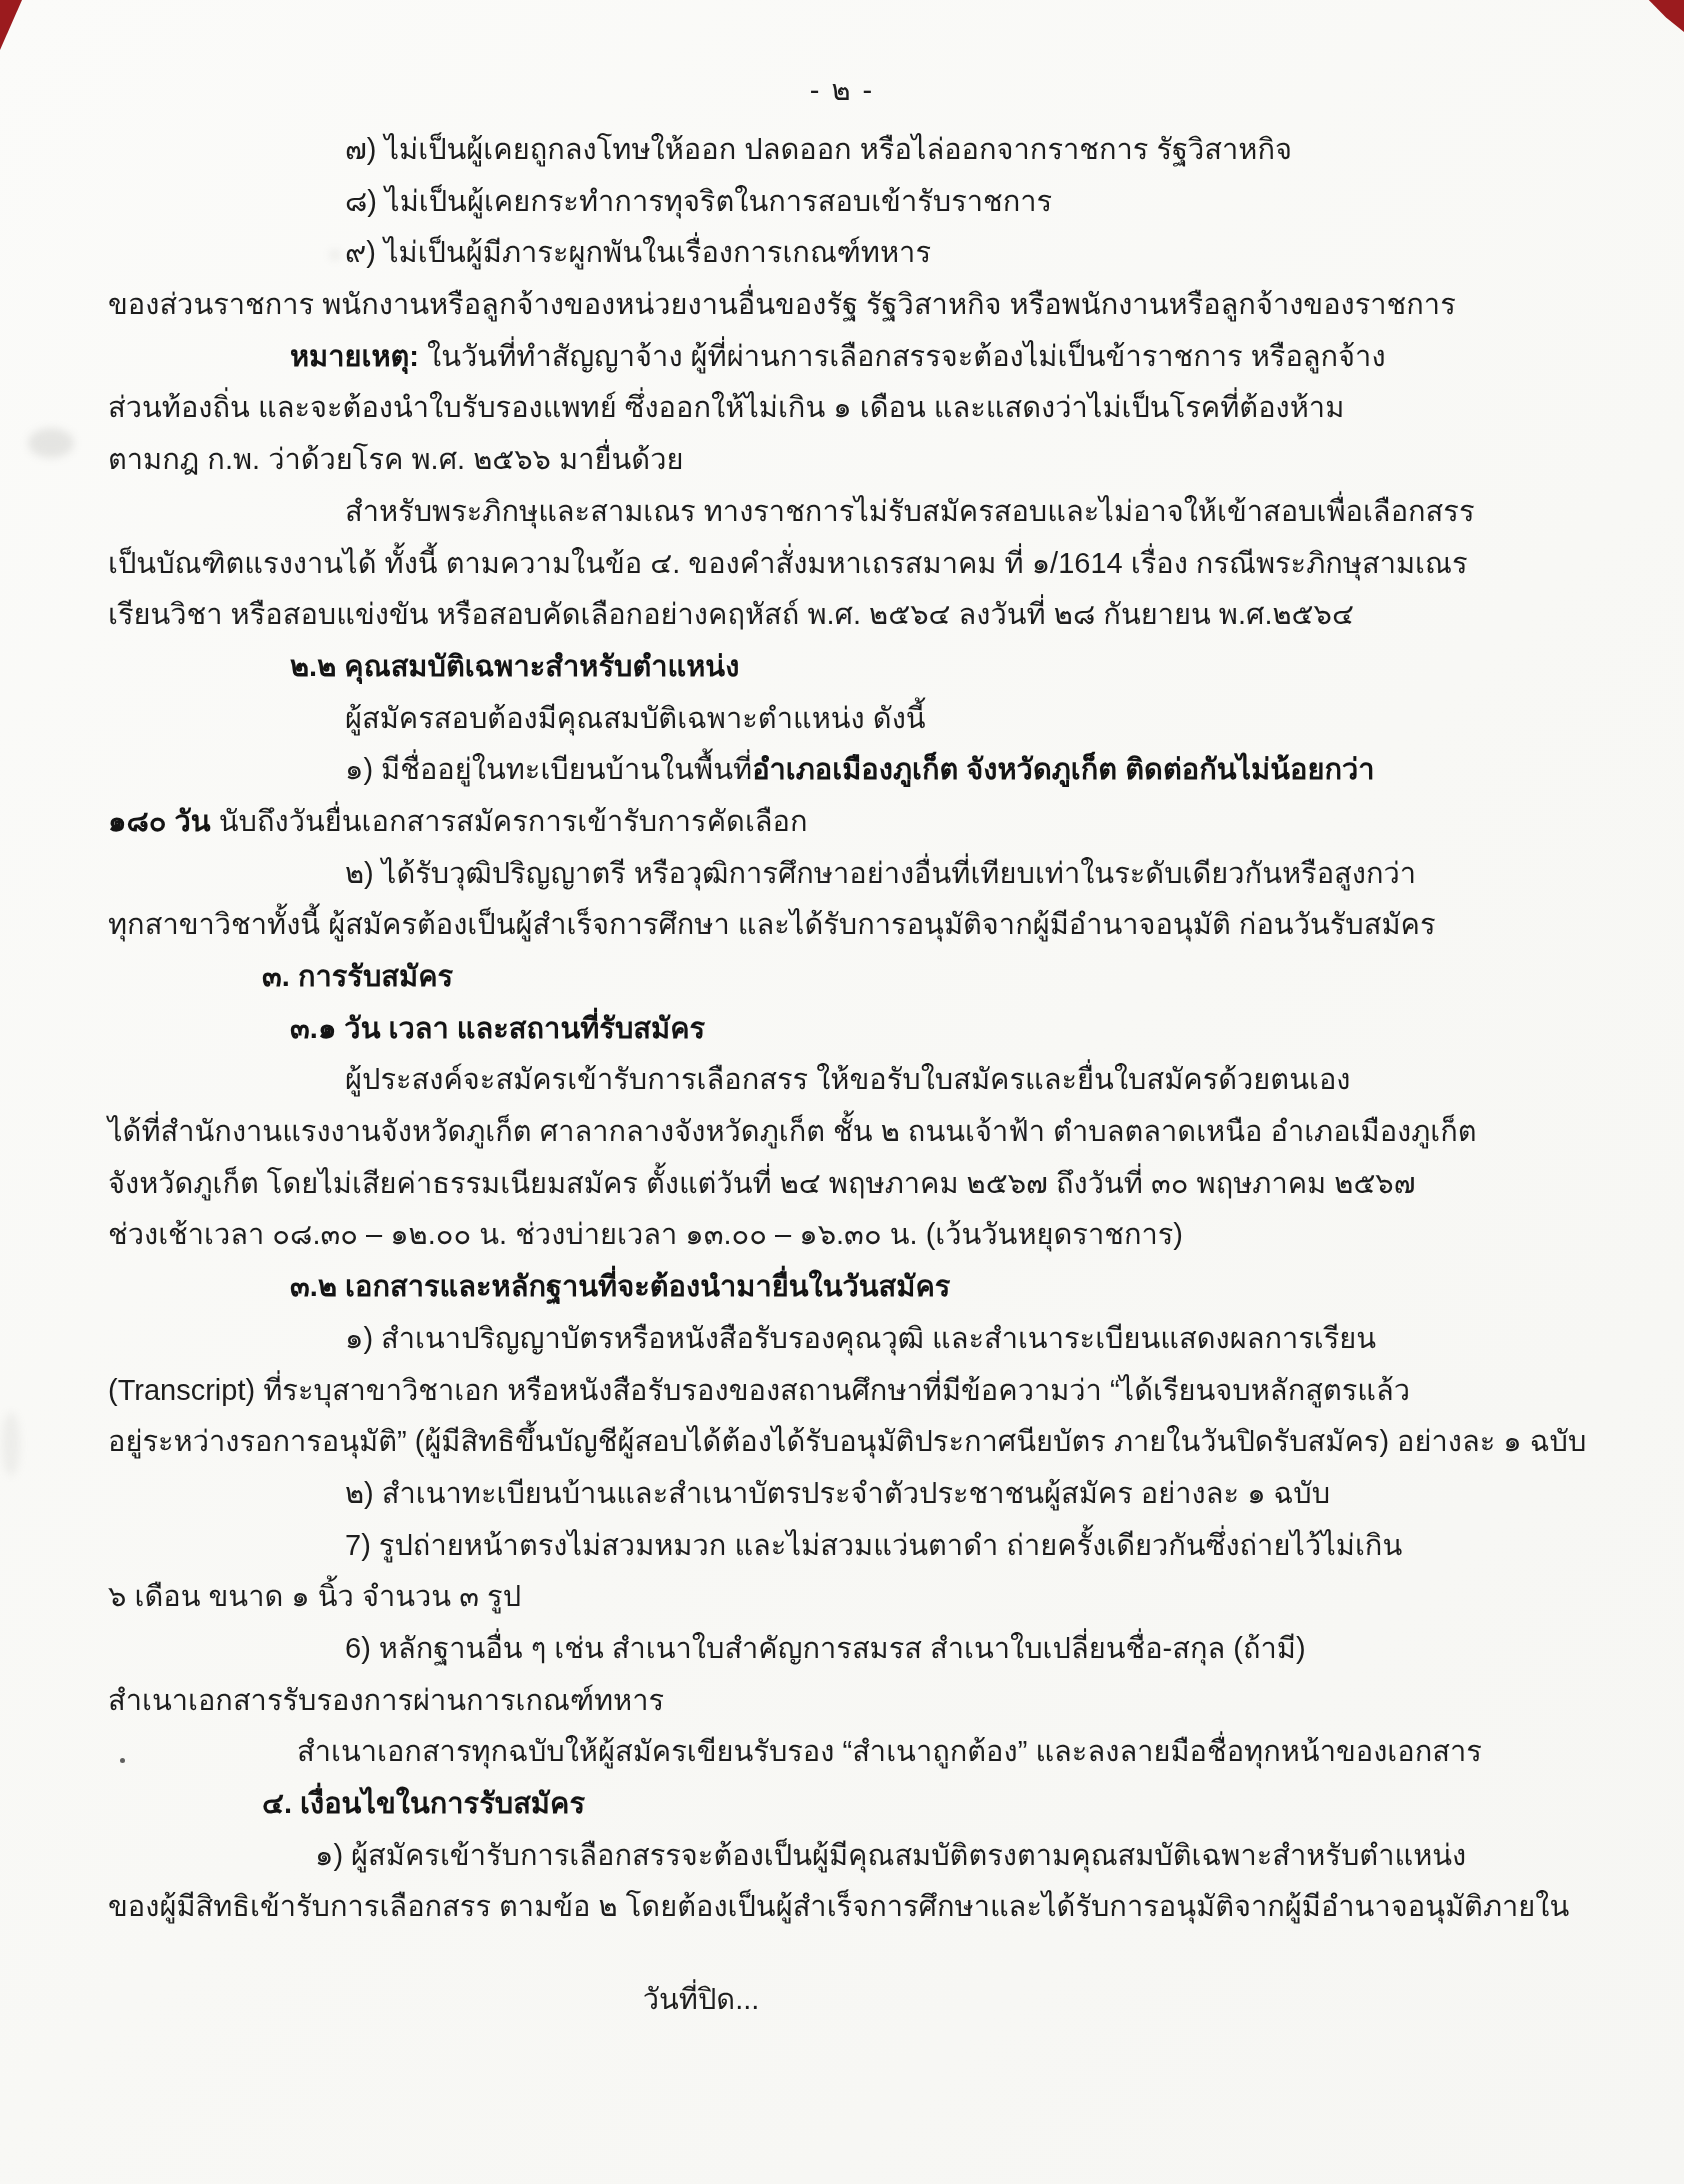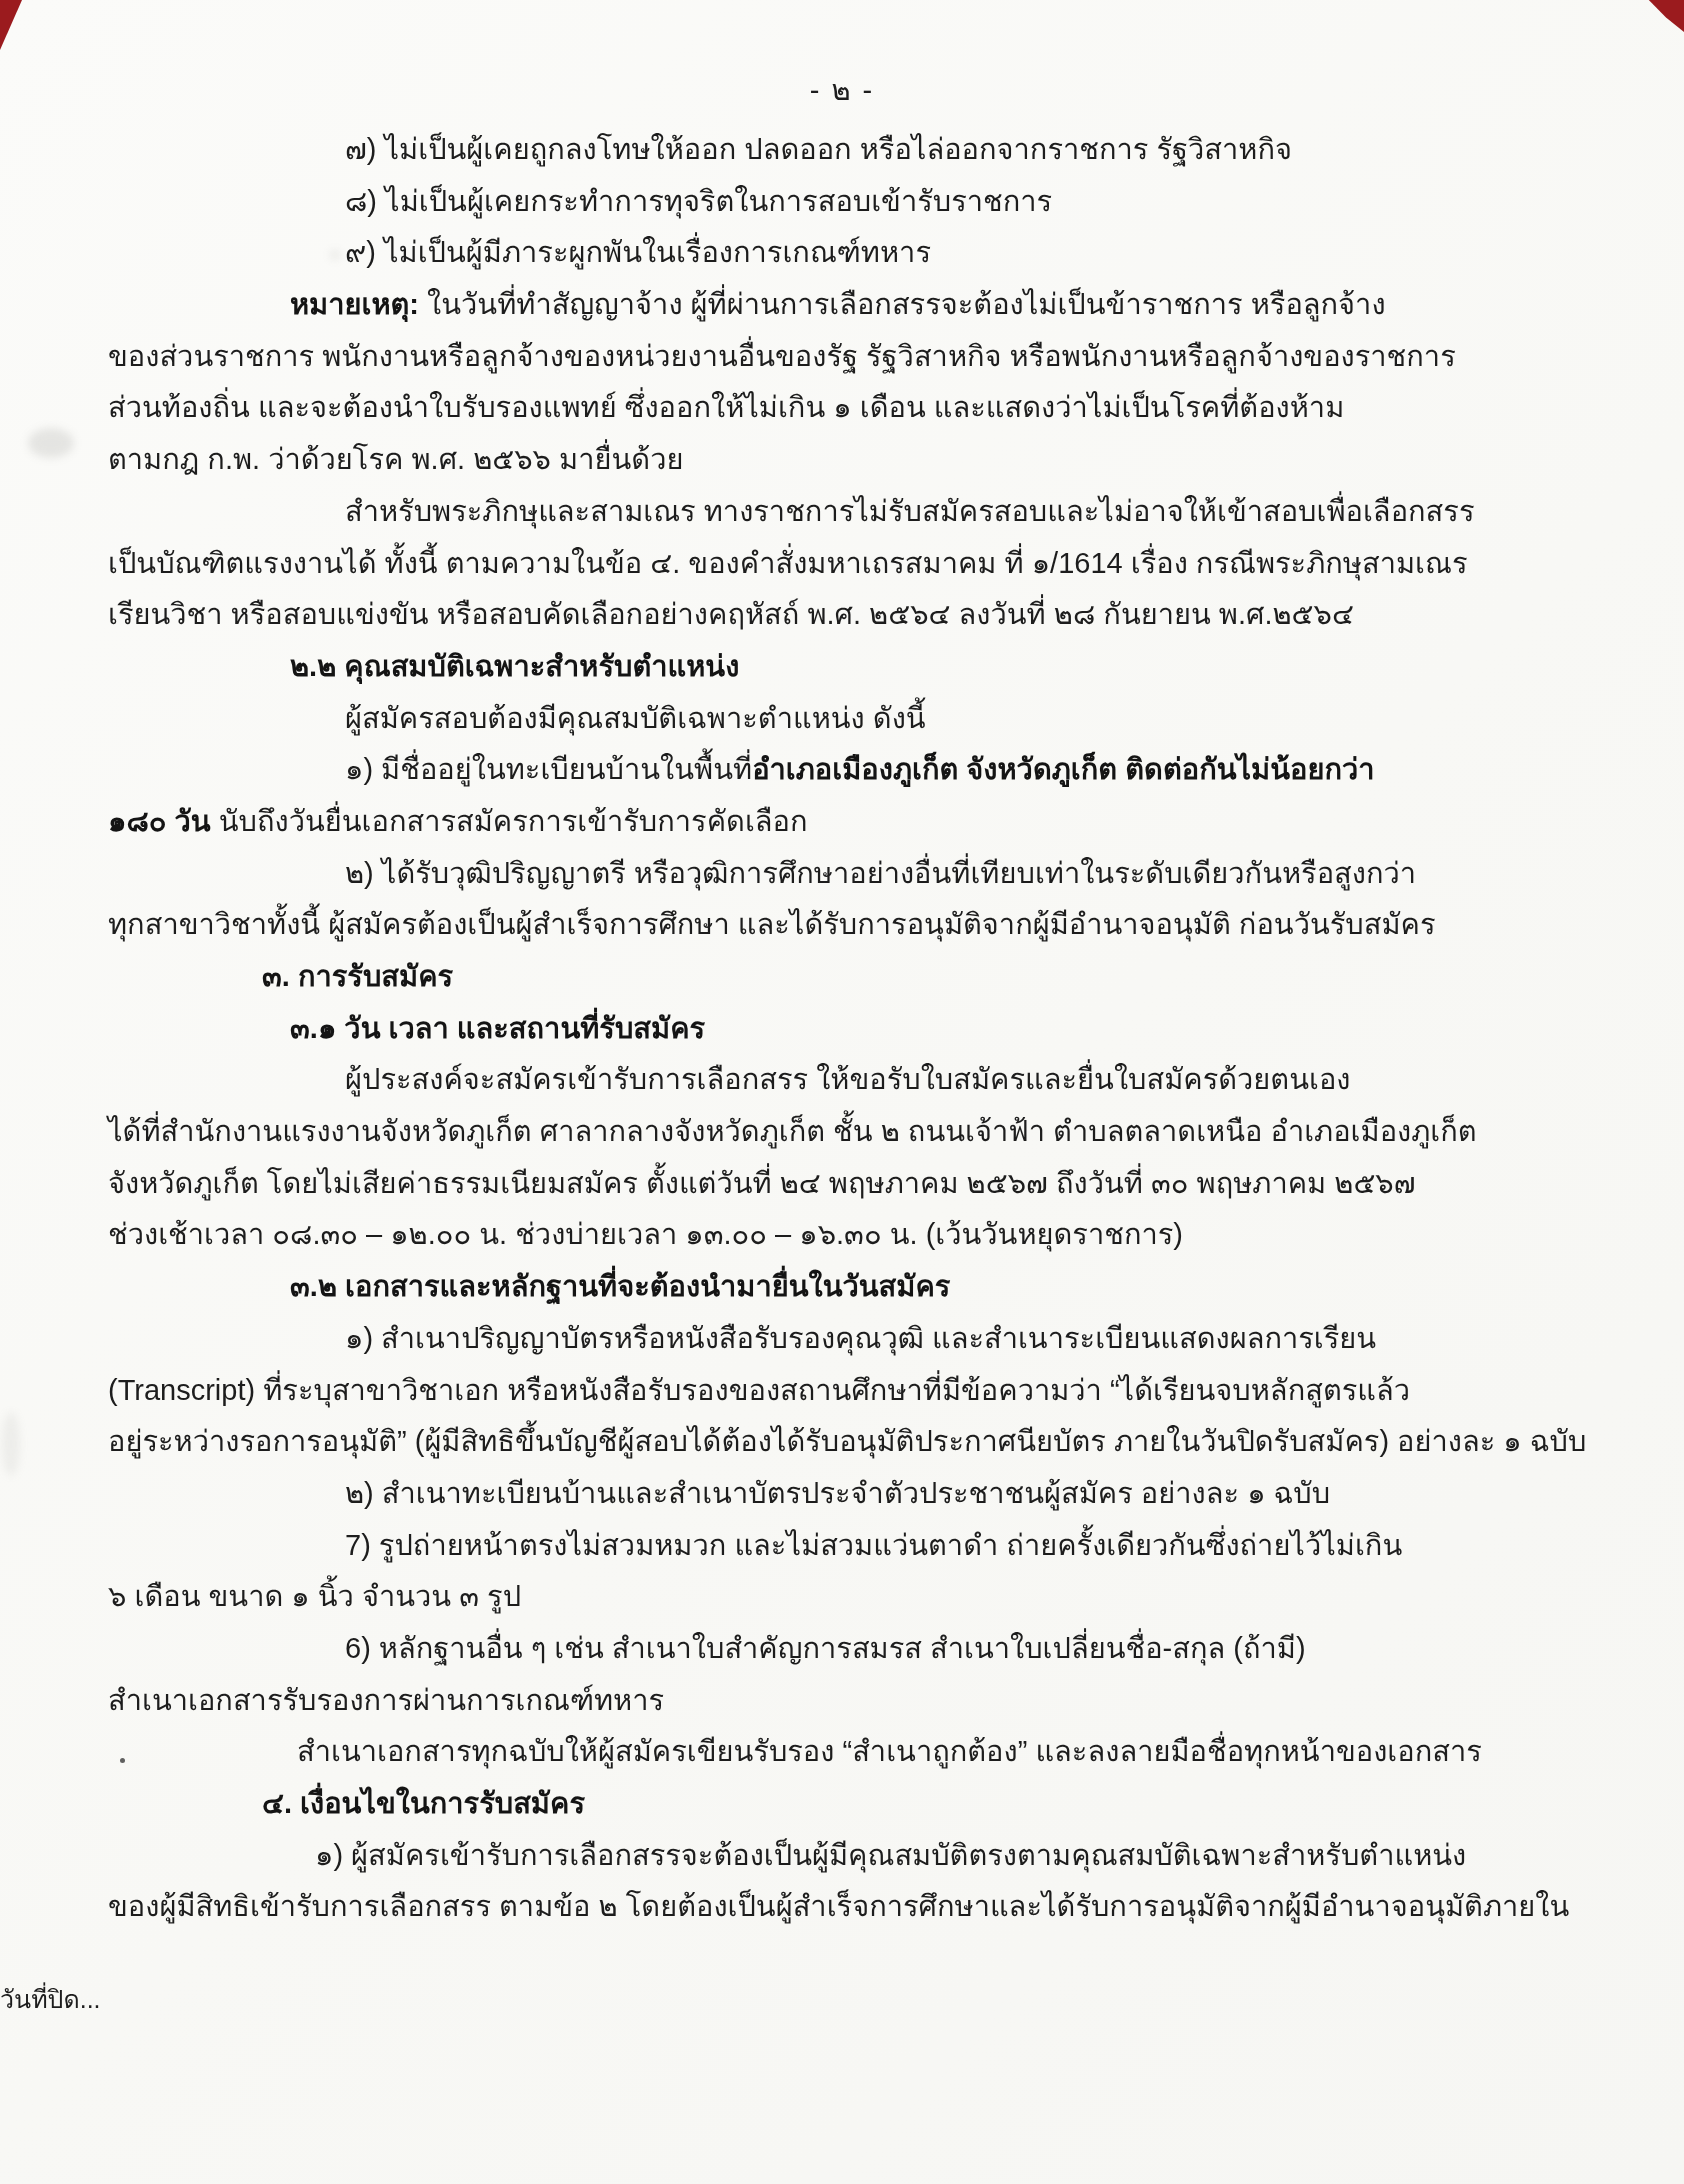--- a/index.html
+++ b/index.html
@@ -51,42 +51,42 @@
   .line.cont{padding-left:0;}
   .line.item{padding-left:237px;}
   .line.intro{padding-left:237px;}
   .line.item4{padding-left:207px;}
   .line.copy{padding-left:189px;}
   .line.note{padding-left:182px;}
   .line.h2{padding-left:182px;font-weight:bold;color:#141414;}
   .line.h1{padding-left:154px;font-weight:bold;color:#141414;}
   .continuation{
     margin-top:46px;height:40px;line-height:40px;
-    font-size:25px;text-align:left;padding-right:282px;
+    font-size:29px;text-align:center;padding-right:282px;
   }
 </style>
 </head>
 <body>
 
 <div class="page">
   <div class="mark-tl" style="background: rgb(155, 27, 30);"></div>
   <div class="mark-tr" style="background: rgb(155, 27, 30);"></div>
   <div class="smudge s1"></div>
   <div class="smudge s2"></div>
   <div class="smudge s3"></div>
   <div class="dot-artifact"></div>
 
   <div class="page-number">- ๒ -</div>
 
   <div class="doc-body" id="doc-body">
       <div class="line item"><span>๗) ไม่เป็นผู้เคยถูกลงโทษให้ออก ปลดออก หรือไล่ออกจากราชการ รัฐวิสาหกิจ</span></div>
       <div class="line item"><span>๘) ไม่เป็นผู้เคยกระทำการทุจริตในการสอบเข้ารับราชการ</span></div>
       <div class="line item"><span>๙) ไม่เป็นผู้มีภาระผูกพันในเรื่องการเกณฑ์ทหาร</span></div>
+      <div class="line cont"><span>ของส่วนราชการ พนักงานหรือลูกจ้างของหน่วยงานอื่นของรัฐ รัฐวิสาหกิจ หรือพนักงานหรือลูกจ้างของราชการ</span></div>
       <div class="line note"><span class="b">หมายเหตุ:</span><span> ในวันที่ทำสัญญาจ้าง ผู้ที่ผ่านการเลือกสรรจะต้องไม่เป็นข้าราชการ หรือลูกจ้าง</span></div>
-      <div class="line cont"><span>ของส่วนราชการ พนักงานหรือลูกจ้างของหน่วยงานอื่นของรัฐ รัฐวิสาหกิจ หรือพนักงานหรือลูกจ้างของราชการ</span></div>
       <div class="line cont"><span>ส่วนท้องถิ่น และจะต้องนำใบรับรองแพทย์ ซึ่งออกให้ไม่เกิน ๑ เดือน และแสดงว่าไม่เป็นโรคที่ต้องห้าม</span></div>
       <div class="line cont"><span>ตามกฎ ก.พ. ว่าด้วยโรค พ.ศ. ๒๕๖๖ มายื่นด้วย</span></div>
       <div class="line intro"><span>สำหรับพระภิกษุและสามเณร ทางราชการไม่รับสมัครสอบและไม่อาจให้เข้าสอบเพื่อเลือกสรร</span></div>
       <div class="line cont"><span>เป็นบัณฑิตแรงงานได้ ทั้งนี้ ตามความในข้อ ๔. ของคำสั่งมหาเถรสมาคม ที่ ๑/1614 เรื่อง กรณีพระภิกษุสามเณร</span></div>
       <div class="line cont"><span>เรียนวิชา หรือสอบแข่งขัน หรือสอบคัดเลือกอย่างคฤหัสถ์ พ.ศ. ๒๕๖๔ ลงวันที่ ๒๘ กันยายน พ.ศ.๒๕๖๔</span></div>
       <div class="line h2"><span class="b">๒.๒ คุณสมบัติเฉพาะสำหรับตำแหน่ง</span></div>
       <div class="line intro"><span>ผู้สมัครสอบต้องมีคุณสมบัติเฉพาะตำแหน่ง ดังนี้</span></div>
       <div class="line item"><span>๑) มีชื่ออยู่ในทะเบียนบ้านในพื้นที่</span><span class="b">อำเภอเมืองภูเก็ต จังหวัดภูเก็ต ติดต่อกันไม่น้อยกว่า</span></div>
       <div class="line cont"><span class="b">๑๘๐ วัน</span><span> นับถึงวันยื่นเอกสารสมัครการเข้ารับการคัดเลือก</span></div>
       <div class="line item"><span>๒) ได้รับวุฒิปริญญาตรี หรือวุฒิการศึกษาอย่างอื่นที่เทียบเท่าในระดับเดียวกันหรือสูงกว่า</span></div>

